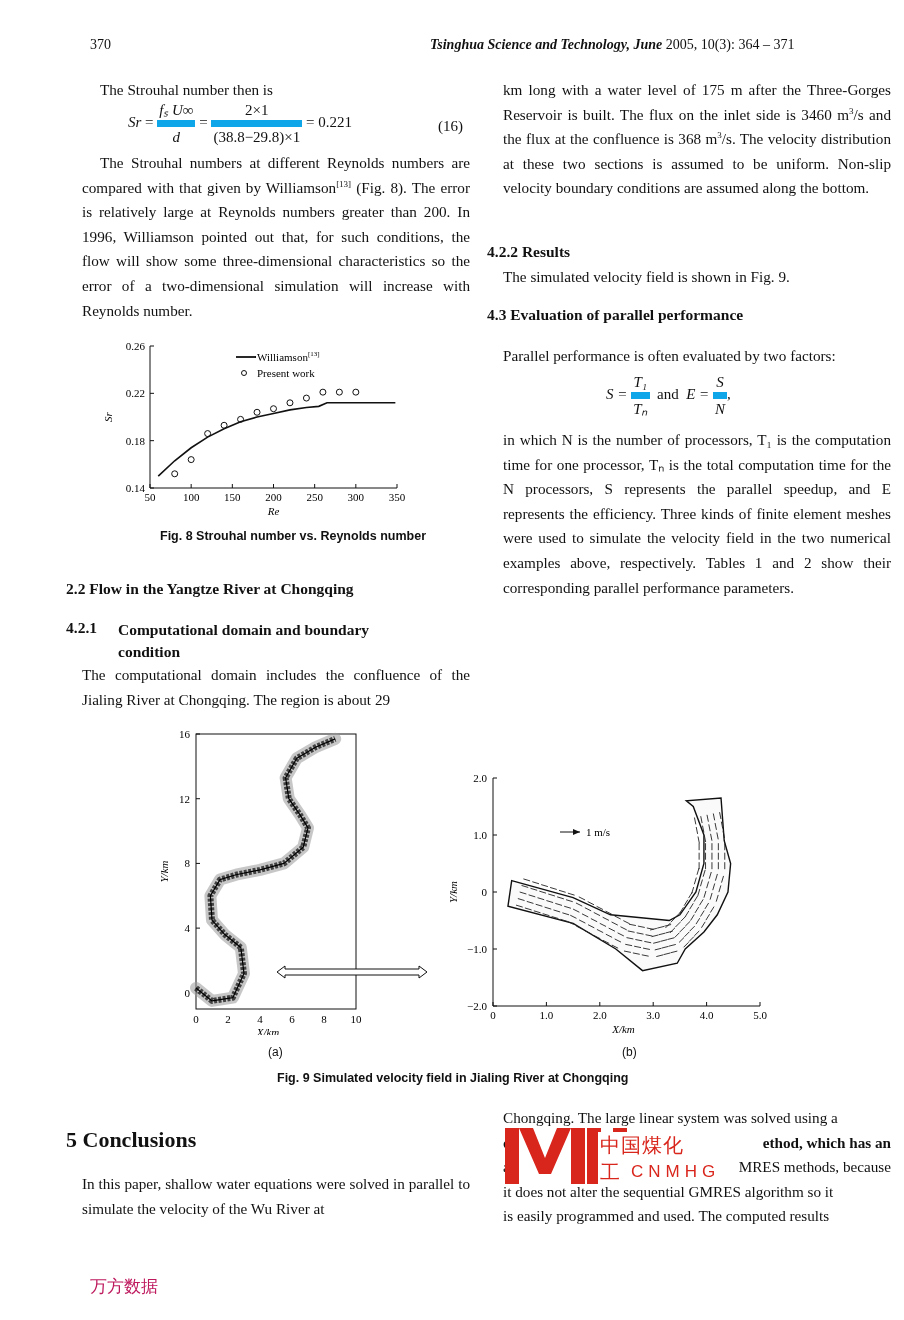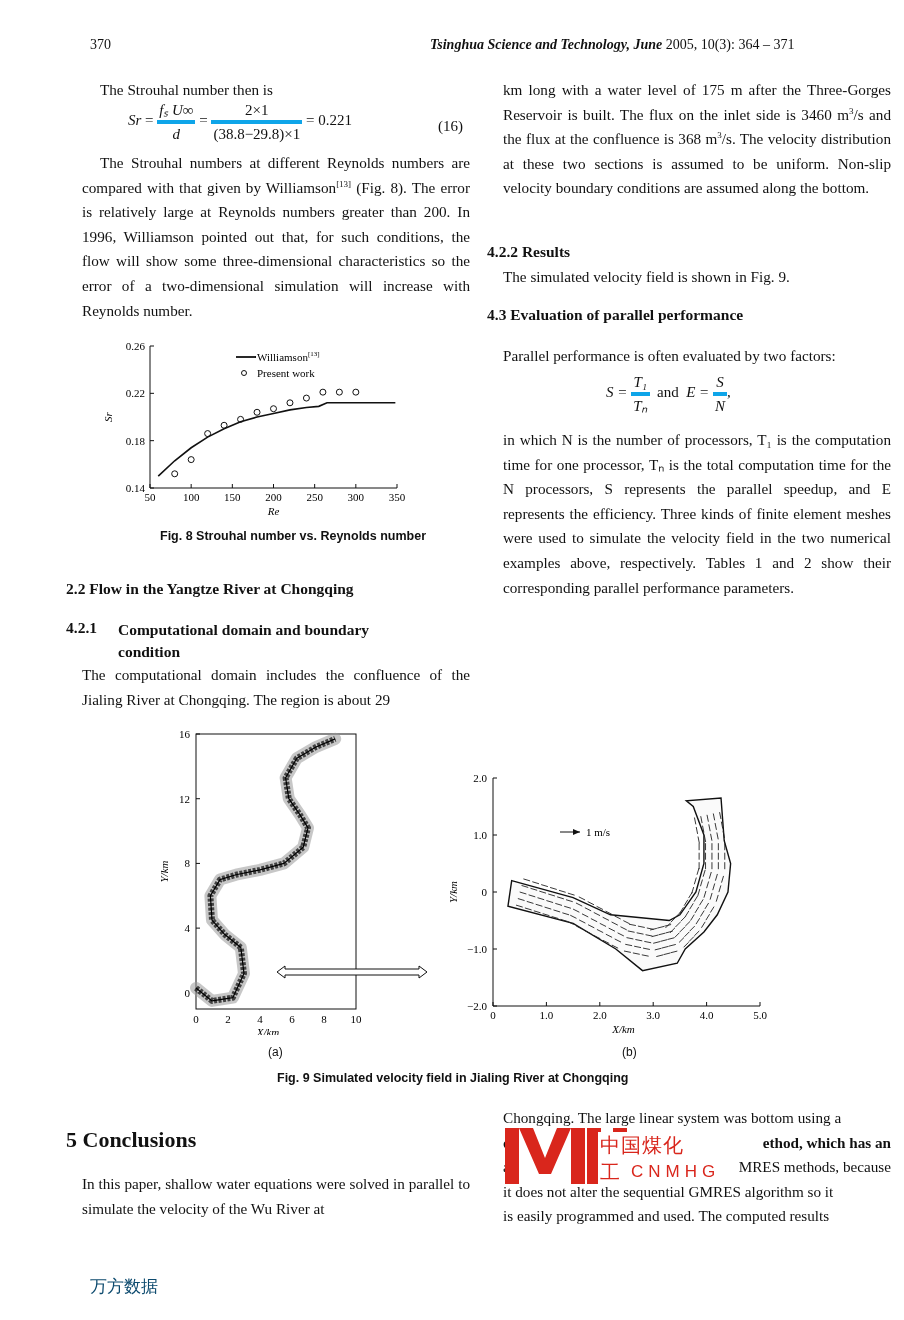--- a/index.html
+++ b/index.html
@@ -8,29 +8,29 @@
   .abs { position: absolute; }
   .hdr-page { left: 66px; top: 37px; font-size: 14px; margin-left: 24px; }
   .hdr-journal { left: 430px; top: 37px; font-size: 14px; white-space: nowrap; }
   .hdr-journal .it { font-style: italic; font-weight: bold; }
   .col { font-size: 15.2px; line-height: 24.6px; text-align: justify; margin-left: 16px; }
   .col p { margin: 0; }
   .indent { text-indent: 18px; }
   .sup { font-size: 9px; vertical-align: 6px; line-height: 0; }
   .eq { font-size: 15px; white-space: nowrap; }
   .frac { display: inline-block; text-align: center; vertical-align: middle; line-height: 20px; }
-  .frac .num { display: block; border-bottom: 4px solid #0ea5e9; padding: 0 2px; }
+  .frac .num { display: block; border-bottom: 7px solid #0ea5e9; padding: 0 2px; }
   .frac .den { display: block; padding: 0 2px; }
   .h2 { font-weight: bold; font-size: 15.5px; }
   .h1 { font-weight: bold; font-size: 22px; }
   .cap { font-family: "Liberation Sans", sans-serif; font-weight: bold; font-size: 12.5px; white-space: nowrap; }
   .caps { font-family: "Liberation Sans", sans-serif; font-size: 12px; }
   svg text { font-family: "Liberation Serif", serif; }
   .wm-cn { font-family: "DejaVu Sans", sans-serif; }
-  .footer { left: 90px; top: 1275px; font-family: "DejaVu Sans", sans-serif; font-size: 17px; color: #0c4a6e; }
+  .footer { left: 90px; top: 1275px; font-family: "DejaVu Sans", sans-serif; font-size: 17px; color: #be185d; }
 </style>
 </head>
 <body>
 
 <div class="abs hdr-page">370</div>
 <div class="abs hdr-journal"><span class="it">Tsinghua Science and Technology, June</span><span> 2005, 10(3): 364 – 371</span></div>
 
 <div class="abs col" style="left:66px; top:78px; width:388px;">
   <p class="indent">The Strouhal number then is</p>
 </div>
@@ -346,21 +346,21 @@
     <text x="146" y="76" font-size="11" font-family="Liberation Sans, sans-serif">1 m/s</text>
   </svg>
 <div class="abs caps" style="left:622px; top:1045px;">(b)</div>
 
 <div class="abs cap" style="left:277px; top:1071px;">Fig. 9   Simulated velocity field in Jialing River at Chongqing</div>
 
 <div class="abs h1" style="left:66px; top:1127px;">5    Conclusions</div>
 <div class="abs col" style="left:66px; top:1172px; width:388px;">In this paper, shallow water equations were solved in parallel to simulate the velocity of the Wu River at</div>
 
 <div class="abs col" style="left:487px; top:1106px; width:388px;">
-  <p>Chongqing. The large linear system was bottom using a</p>
+  <p>Chongqing. The large linear system was solved using a</p>
   <p style="text-align-last: justify; display:flex; justify-content:space-between;font-weight:bold;">
       <span>di</span>
       <span>ethod, which has an</span>
     </p>
   <p style="display:flex; justify-content:space-between;">
       <span>ad</span>
       <span>MRES methods, because</span>
     </p>
   <p>it does not alter the sequential GMRES algorithm so it</p>
   <p>is easily programmed and used. The computed results</p>

